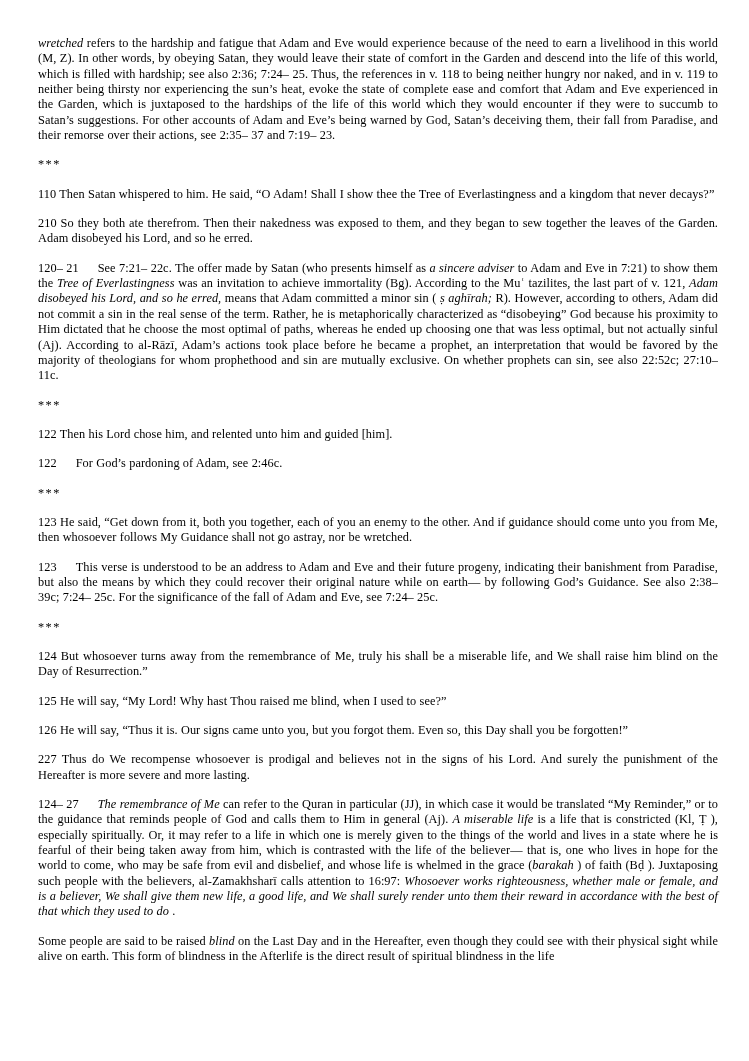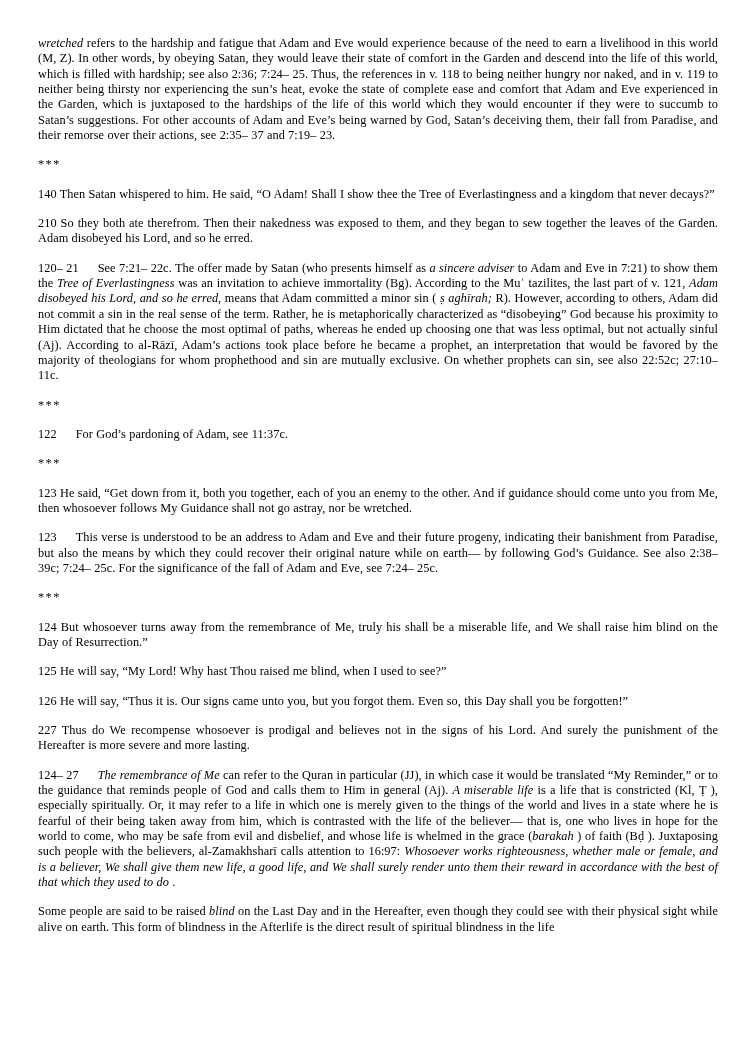--- a/index.html
+++ b/index.html
@@ -47,25 +47,26 @@
   .it { font-style: italic; margin-top: 36px; }
   .nowrap { white-space: nowrap; }
 </style>
 </head>
 <body>
 
 <div class="page">
   <div id="content">
       <p class="block commentary"><span class="it">wretched</span><span> refers to the hardship and fatigue that Adam and Eve would experience because of the need to earn a livelihood in this world (M, Z). In other words, by obeying Satan, they would leave their state of comfort in the Garden and descend into the life of this world, which is filled with hardship; see also 2:36; 7:24– 25. Thus, the references in v. 118 to being neither hungry nor naked, and in v. 119 to neither being thirsty nor experiencing the sun’s heat, evoke the state of complete ease and comfort that Adam and Eve experienced in the Garden, which is juxtaposed to the hardships of the life of this world which they would encounter if they were to succumb to Satan’s suggestions. For other accounts of Adam and Eve’s being warned by God, Satan’s deceiving them, their fall from Paradise, and their remorse over their actions, see 2:35– 37 and 7:19– 23.</span></p>
       <p class="stars">***</p>
-      <p class="block verse"><span>140 Then Satan whispered to him. He said, “O Adam! Shall I show thee the Tree of Everlastingness and a kingdom that never decays?”</span></p>
+      <p class="block verse"><span>110 Then Satan whispered to him. He said, “O Adam! Shall I show thee the Tree of Everlastingness and a kingdom that never decays?”</span></p>
       <p class="block verse"><span>210 So they both ate therefrom. Then their nakedness was exposed to them, and they began to sew together the leaves of the Garden. Adam disobeyed his Lord, and so he erred.</span></p>
       <p class="block commentary"><span class="lead nowrap">120– 21</span><span>See 7:21– 22c. The offer made by Satan (who presents himself as </span><span class="it">a sincere adviser</span><span> to Adam and Eve in 7:21) to show them the </span><span class="it">Tree of Everlastingness</span><span> was an invitation to achieve immortality (Bg). According to the Muʿ tazilites, the last part of v. 121, </span><span class="it">Adam disobeyed his Lord, and so he erred,</span><span> means that Adam committed a minor sin ( </span><span class="it">ṣ aghīrah;</span><span> R). However, according to others, Adam did not commit a sin in the real sense of the term. Rather, he is metaphorically characterized as “disobeying” God because his proximity to Him dictated that he choose the most optimal of paths, whereas he ended up choosing one that was less optimal, but not actually sinful (Aj). According to al-Rāzī, Adam’s actions took place before he became a prophet, an interpretation that would be favored by the majority of theologians for whom prophethood and sin are mutually exclusive. On whether prophets can sin, see also 22:52c; 27:10– 11c.</span></p>
       <p class="stars">***</p>
-      <p class="block commentary"><span class="lead nowrap">122</span><span>For God’s pardoning of Adam, see 11:37c.</span></p>
+      <p class="block verse"><span>122 Then his Lord chose him, and relented unto him and guided [him].</span></p>
+      <p class="block commentary"><span class="lead nowrap">122</span><span>For God’s pardoning of Adam, see 2:46c.</span></p>
       <p class="stars">***</p>
       <p class="block verse"><span>123 He said, “Get down from it, both you together, each of you an enemy to the other. And if guidance should come unto you from Me, then whosoever follows My Guidance shall not go astray, nor be wretched.</span></p>
       <p class="block commentary"><span class="lead nowrap">123</span><span>This verse is understood to be an address to Adam and Eve and their future progeny, indicating their banishment from Paradise, but also the means by which they could recover their original nature while on earth— by following God’s Guidance. See also 2:38– 39c; 7:24– 25c. For the significance of the fall of Adam and Eve, see 7:24– 25c.</span></p>
       <p class="stars">***</p>
       <p class="block verse"><span>124 But whosoever turns away from the remembrance of Me, truly his shall be a miserable life, and We shall raise him blind on the Day of Resurrection.”</span></p>
       <p class="block verse"><span>125 He will say, “My Lord! Why hast Thou raised me blind, when I used to see?”</span></p>
       <p class="block verse"><span>126 He will say, “Thus it is. Our signs came unto you, but you forgot them. Even so, this Day shall you be forgotten!”</span></p>
       <p class="block verse"><span>227 Thus do We recompense whosoever is prodigal and believes not in the signs of his Lord. And surely the punishment of the Hereafter is more severe and more lasting.</span></p>
       <p class="block commentary"><span class="lead nowrap">124– 27</span><span class="it">The remembrance of Me</span><span> can refer to the Quran in particular (JJ), in which case it would be translated “My Reminder,” or to the guidance that reminds people of God and calls them to Him in general (Aj). </span><span class="it">A miserable life</span><span> is a life that is constricted (Kl, Ṭ ), especially spiritually. Or, it may refer to a life in which one is merely given to the things of the world and lives in a state where he is fearful of their being taken away from him, which is contrasted with the life of the believer— that is, one who lives in hope for the world to come, who may be safe from evil and disbelief, and whose life is whelmed in the grace (</span><span class="it">barakah</span><span> ) of faith (Bḍ ). Juxtaposing such people with the believers, al-Zamakhsharī calls attention to 16:97: </span><span class="it">Whosoever works righteousness, whether male or female, and is a believer, We shall give them new life, a good life, and We shall surely render unto them their reward in accordance with the best of that which they used to do</span><span> .</span></p>
       <p class="block commentary"><span>Some people are said to be raised </span><span class="it">blind</span><span> on the Last Day and in the Hereafter, even though they could see with their physical sight while alive on earth. This form of blindness in the Afterlife is the direct result of spiritual blindness in the life</span></p>

